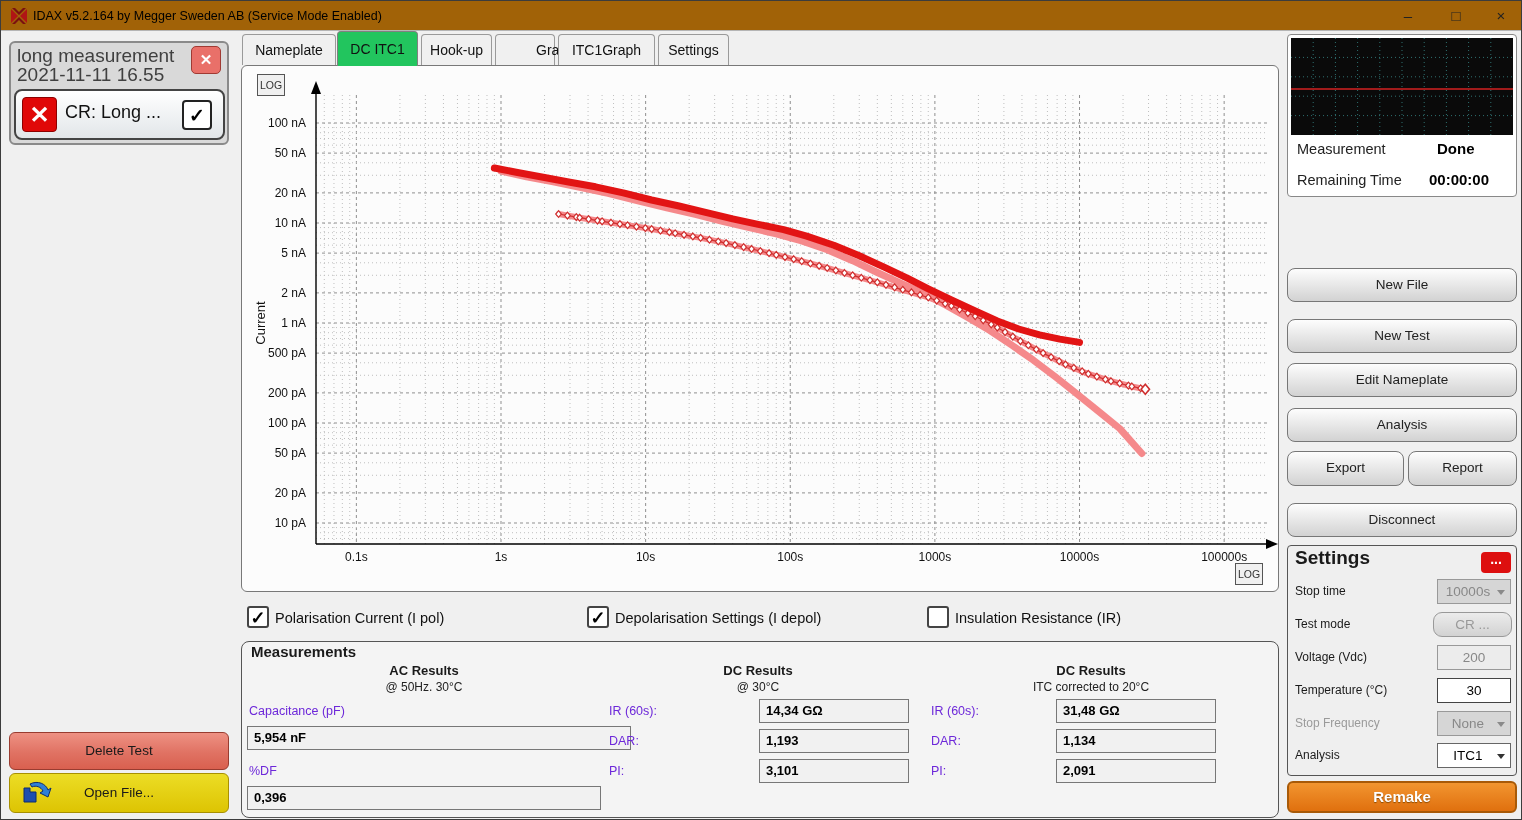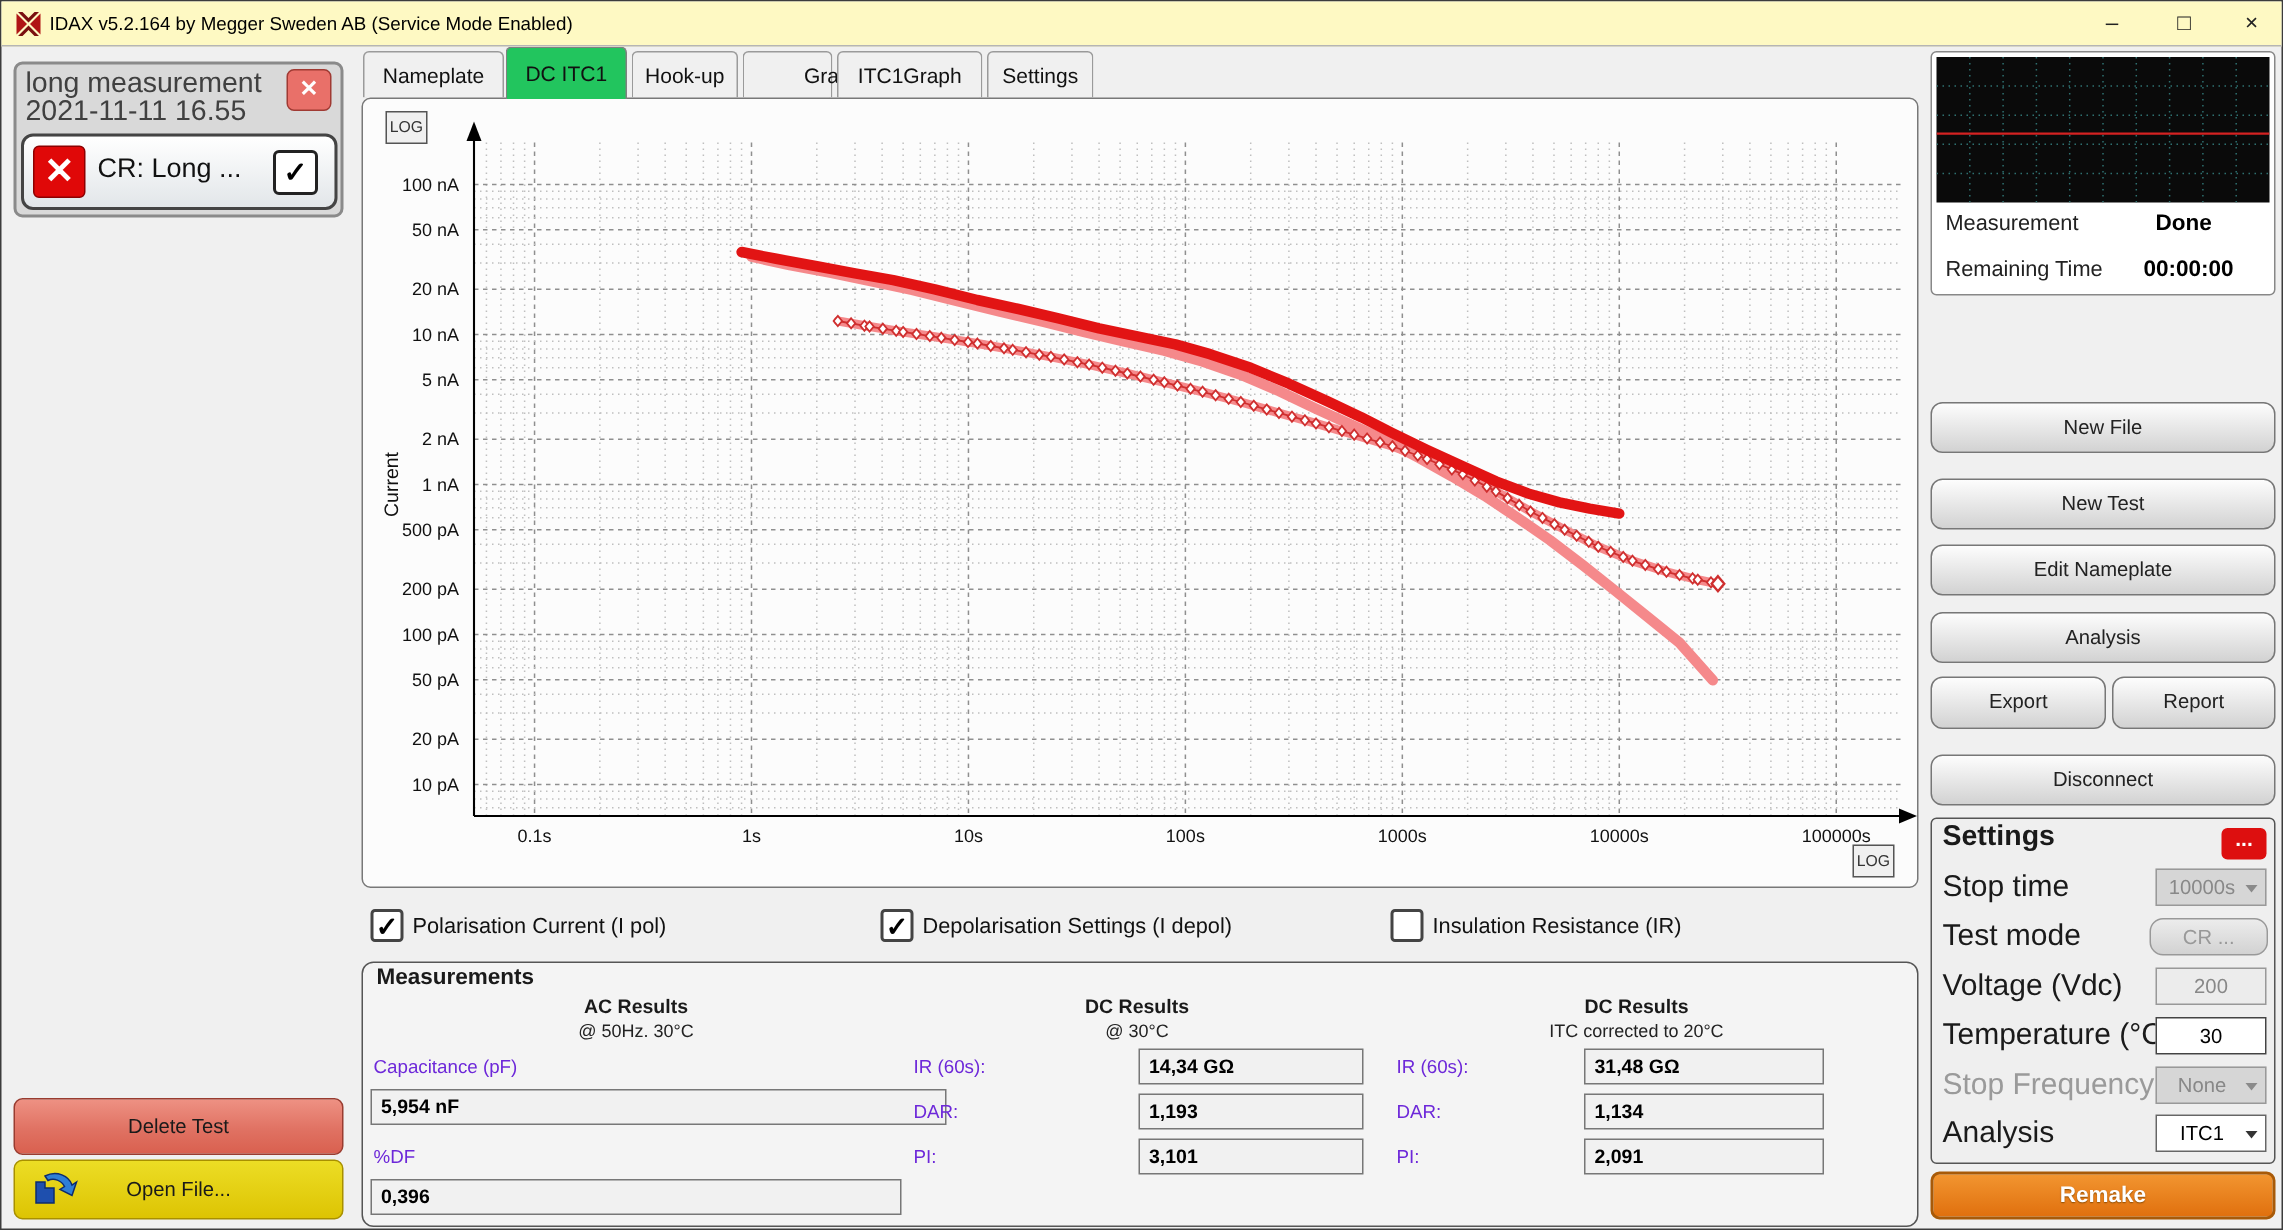--- a/index.html
+++ b/index.html
@@ -1,21 +1,21 @@
 <!DOCTYPE html>
 <html><head>
 <meta charset="utf-8">
 <style>
   html,body{margin:0;padding:0;}
   body{width:1522px;height:820px;position:relative;overflow:hidden;
        background:#f0f0f0;font-family:"Liberation Sans",sans-serif;color:#1a1a1a;
        border:1px solid #3c3c3c;box-sizing:border-box;}
   .abs{position:absolute;box-sizing:border-box;}
   
-  .titlebar{left:0;top:0;width:1520px;height:30px;background:#fef9c3;border-bottom:1px solid #b5b5b5;}
+  .titlebar{left:0;top:0;width:1520px;height:30px;background:#a16207;border-bottom:1px solid #b5b5b5;}
   .apptitle{left:32px;top:0;height:30px;line-height:30px;font-size:12.5px;color:#000;}
   .winctl{top:0;height:30px;width:34px;text-align:center;line-height:30px;font-size:15px;color:#222;cursor:default;}
   
   .card{left:8px;top:40px;width:220px;height:104px;background:#d9d9d9;border:2px solid #8a8a8a;border-radius:6px;}
   .cardtxt{font-size:19px;color:#404040;}
   .closebtn{left:190px;top:45px;width:30px;height:28px;background:#e97069;border:1px solid #a03a33;border-radius:5px;
             color:#fff;font-weight:bold;font-size:15px;text-align:center;line-height:26px;}
   .measitem{left:13px;top:88px;width:211px;height:51px;background:linear-gradient(#ffffff,#e2e6e9);
             border:2px solid #444;border-radius:8px;}
   .redx{left:21px;top:96px;width:35px;height:35px;background:#e00808;border:1px solid #8d0000;border-radius:4px;
@@ -62,21 +62,21 @@
   .scope{left:1290px;top:37px;width:222px;height:97px;background:#0a0a0a;}
   .stlabel{font-size:14.5px;color:#222;}
   .stvalue{font-size:15px;font-weight:bold;color:#000;}
   .rbtn{left:1286px;width:230px;height:34px;border:1px solid #777;border-radius:8px;
         background:linear-gradient(#fdfdfd,#d2d2d2);font-size:13.5px;color:#222;text-align:center;}
   .rbtn span{display:inline-block;line-height:32px;}
   .setpanel{left:1286px;top:544px;width:230px;height:231px;background:#efefef;border:1.5px solid #555;border-radius:4px;}
   .settitle{left:1294px;top:546px;font-size:19px;font-weight:bold;}
   .dotsbtn{left:1480px;top:551px;width:30px;height:21px;background:#dd0f0f;border-radius:4px;color:#fff;
            font-weight:bold;text-align:center;line-height:15px;font-size:14px;}
-  .setlabel{left:1294px;font-size:20px;line-height:25px;color:#1a1a1a;}
+  .setlabel{left:1294px;font-size:12px;line-height:25px;color:#1a1a1a;}
   .setlabel.dis{color:#9a9a9a;}
   .sel{left:1436px;width:74px;height:25px;border:1px solid #999;background:#d6d6d6;color:#888;
        font-size:13.5px;line-height:23px;text-align:center;padding-right:12px;}
   .sel .chev{position:absolute;right:5px;top:10px;width:0;height:0;border-left:4px solid transparent;
              border-right:4px solid transparent;border-top:5px solid #8a8a8a;}
   .sel.en{background:#fff;color:#000;border-color:#666;}
   .sel.en .chev{border-top-color:#333;}
   .setinput{left:1436px;width:74px;height:25px;border:1px solid #999;background:#ececec;color:#888;
             font-size:13.5px;line-height:23px;text-align:center;}
   .setinput.en{background:#fff;color:#000;border-color:#444;}

